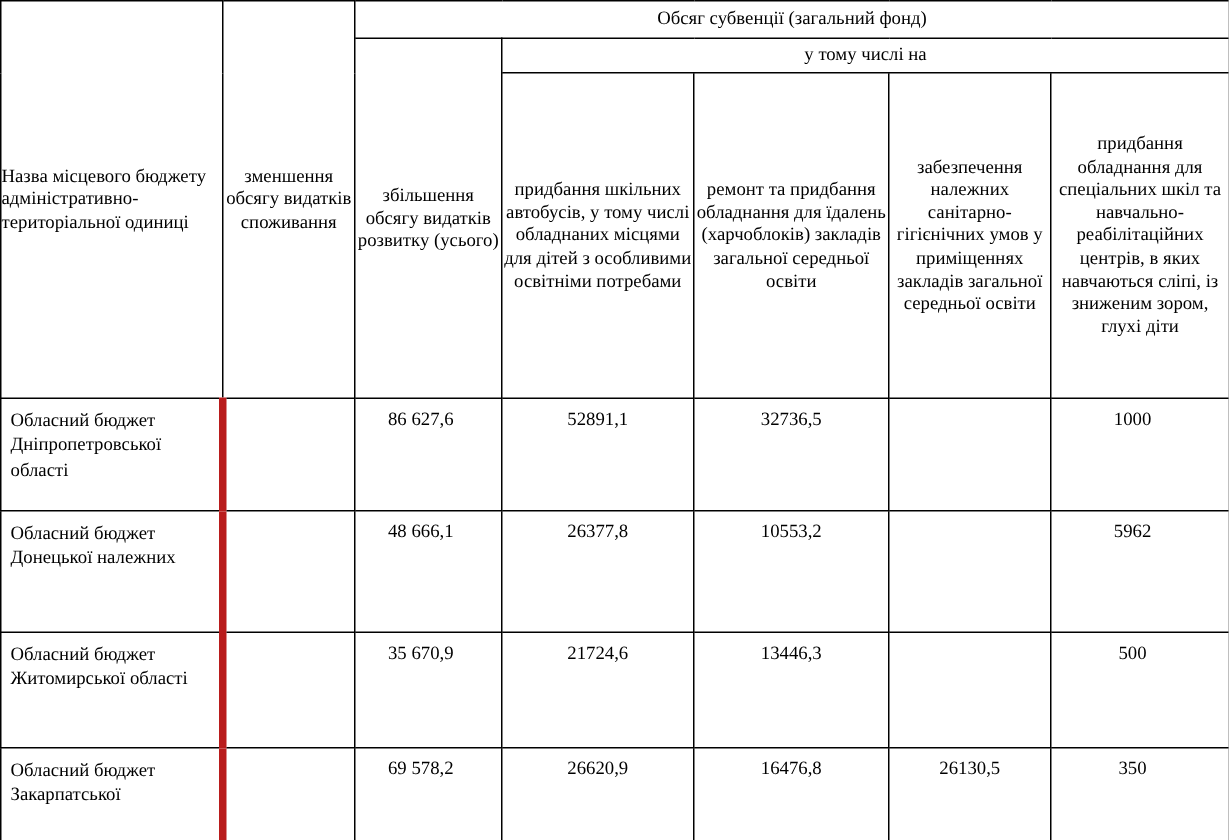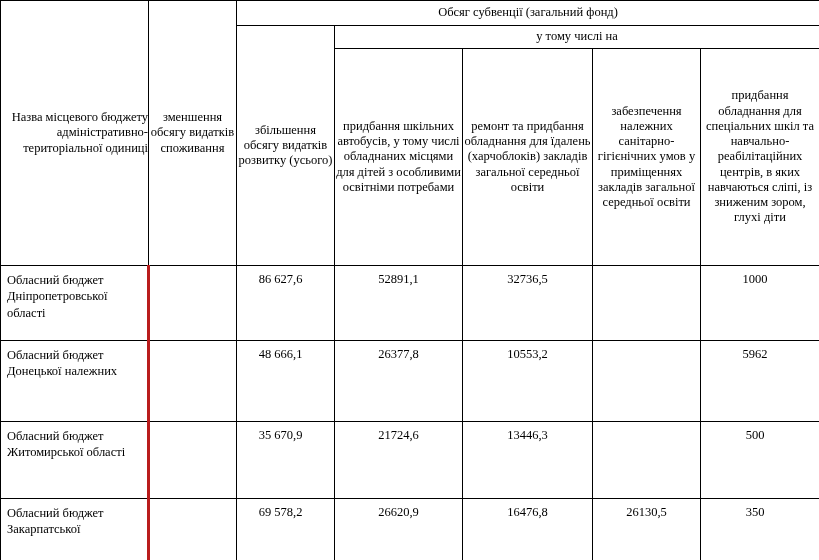--- a/index.html
+++ b/index.html
@@ -36,40 +36,40 @@
     text-align: center;
     line-height: 1.22;
     padding: 4px 5px;
     vertical-align: middle;
     margin-top: 17px;
   }
   .hcell-mid {
     vertical-align: middle;
   }
   .h-name {
-    text-align: right;
+    text-align: left;
     vertical-align: middle;
     line-height: 1.25;
     padding: 4px 6px;
     margin-top: 16px;
   }
   
   .no-left { border-left: none; }
   .no-right { border-right: none; }
   .no-top { border-top: none; }
 
   
   .brow td {
     border-left: none;
     border-right: none;
     border-top: none;
     border-bottom: none;
   }
   .brow td.cell-name {
-    border-right: 3px solid #b91c1c;
+    border-right: 5px solid #b91c1c;
     text-align: left;
     vertical-align: top;
     padding: 6px 6px 2px 6px;
     line-height: 1.3;
   }
   .brow td.cell-num {
     text-align: center;
     vertical-align: top;
     padding: 6px 14px 2px 4px;
     white-space: nowrap;

